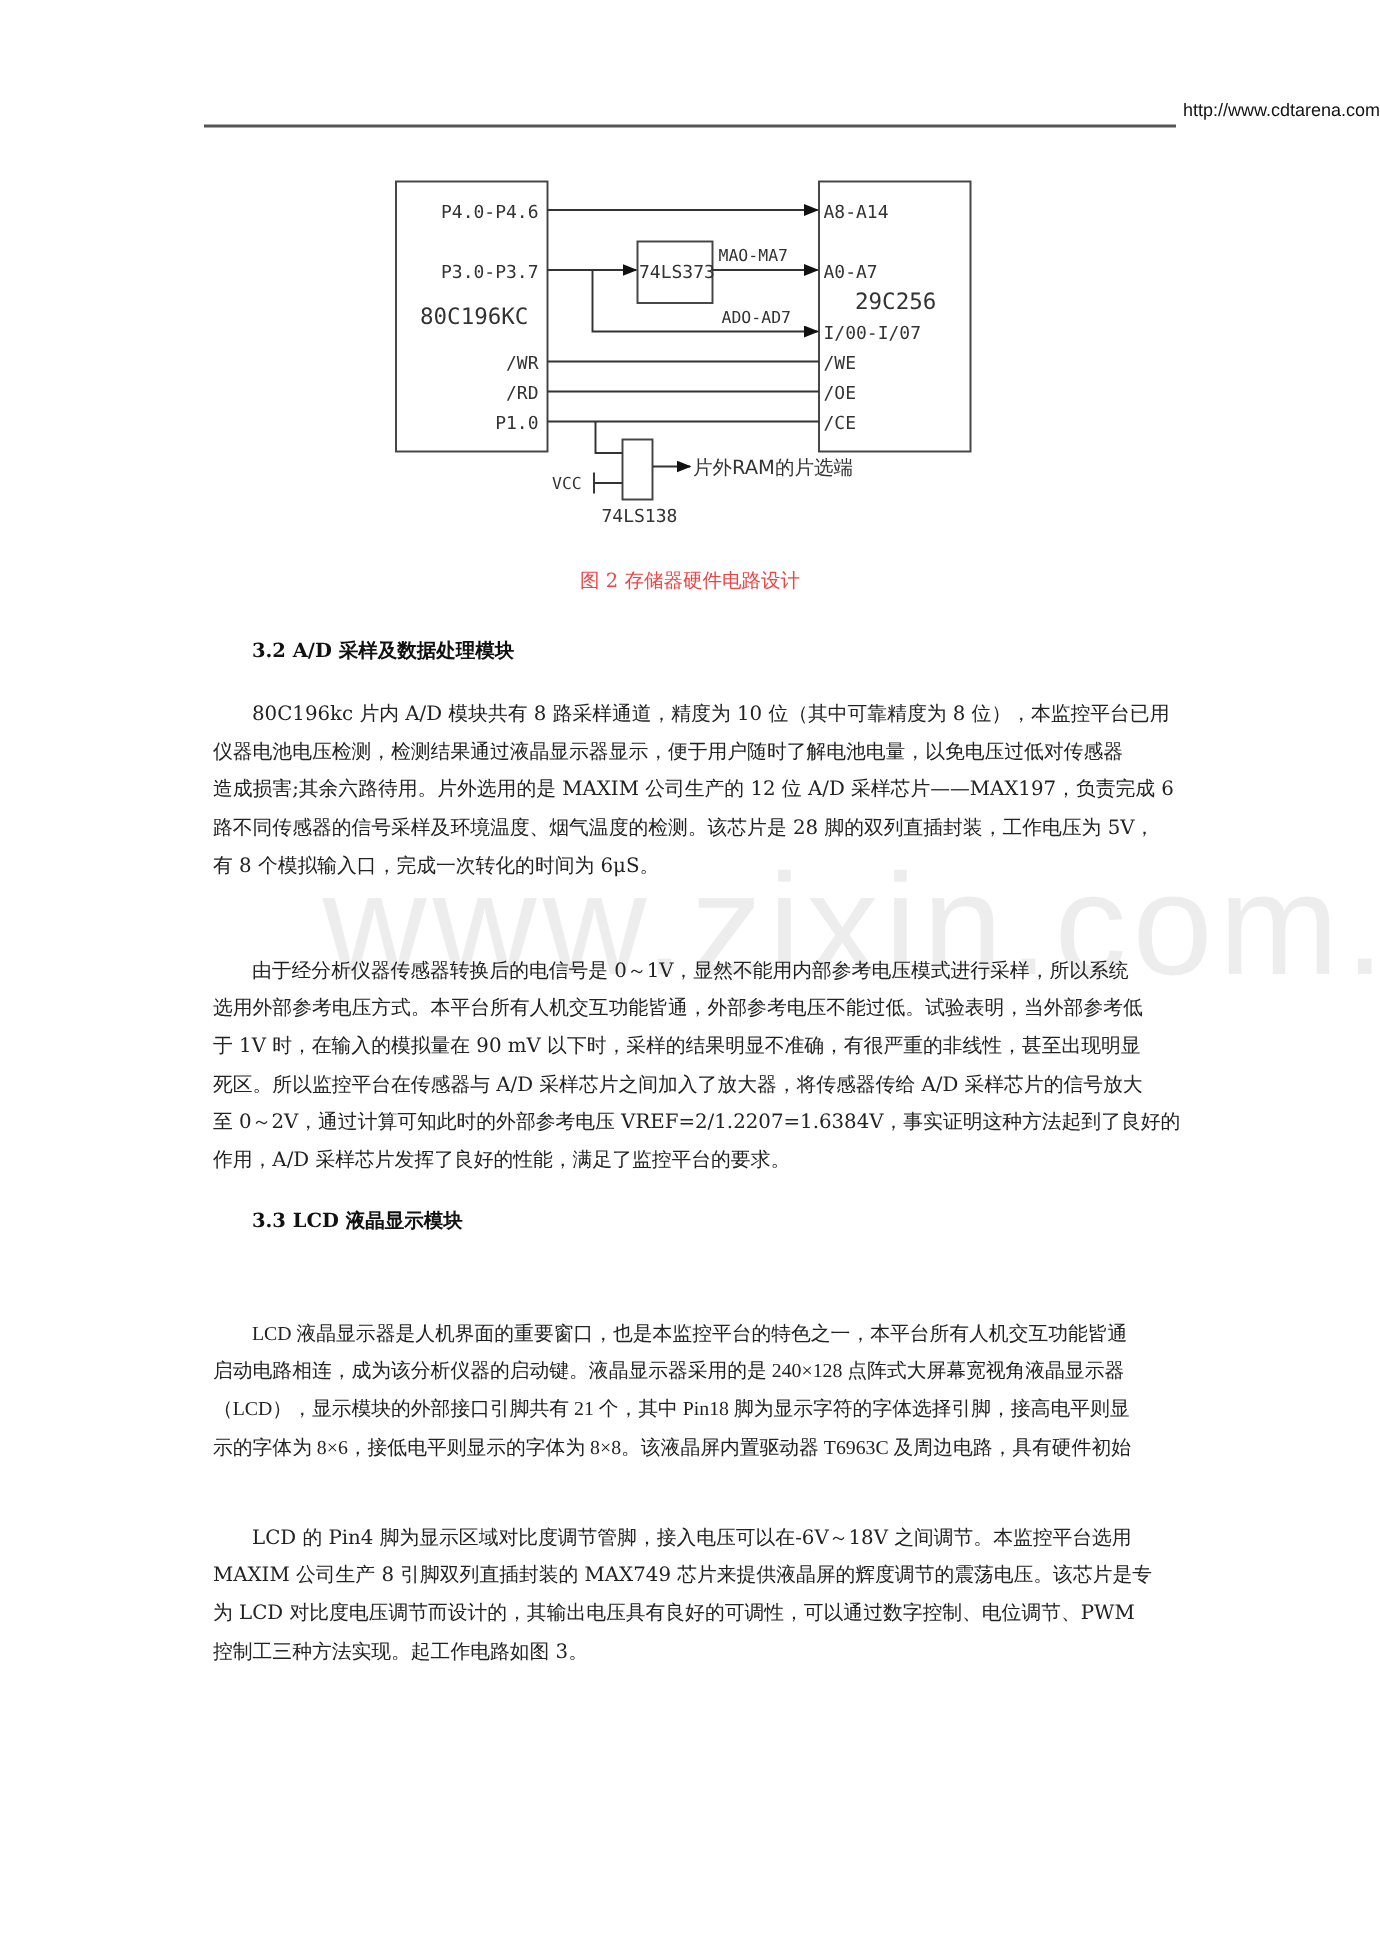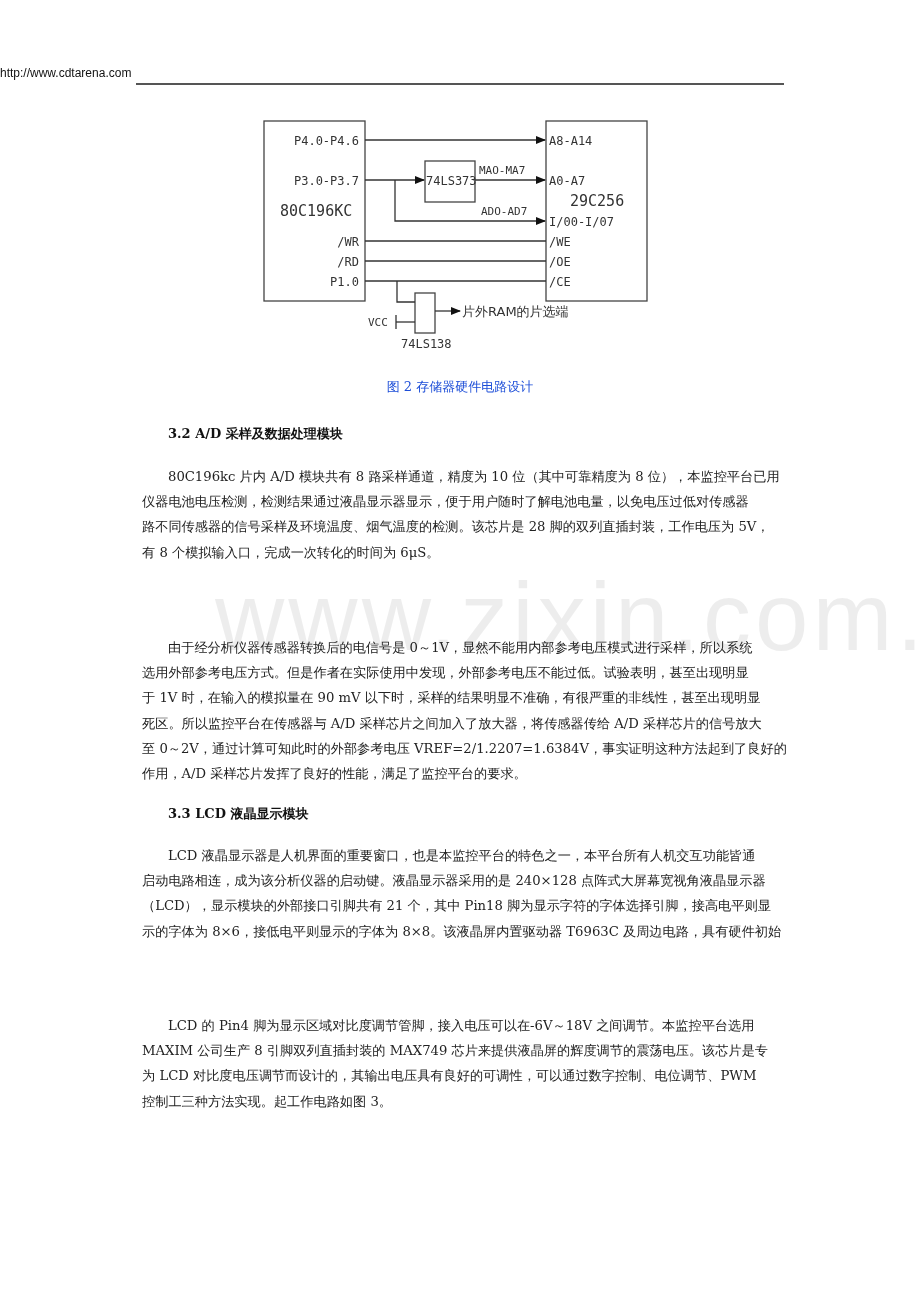--- a/index.html
+++ b/index.html
@@ -1,26 +1,26 @@
 <!DOCTYPE html>
 <html><head>
 <meta charset="utf-8">
 <style>
   html, body { margin: 0; padding: 0; background: #ffffff; }
   body { width: 920px; height: 1302px; position: relative; overflow: hidden;
          font-family: "DejaVu Serif", "Liberation Serif", serif; color: #1a1a1a; }
-  .header-url { position: absolute; top: 66px; left: 0; width: 920px; text-align: left;
+  .header-url { position: absolute; top: 66px; left: 0; width: 920px; text-align: right;
                 font-family: "Liberation Sans", sans-serif; font-size: 12px; color: #111; }
   .header-rule { position: absolute; top: 83px; left: 136px; width: 648px; height: 2px; background: #555; }
 
   .diagram { position: absolute; left: 255px; top: 115px; width: 400px; height: 240px; }
   .diagram text { font-family: "DejaVu Sans Mono", "Liberation Mono", monospace; fill: #333; }
 
   .caption { position: absolute; top: 378px; left: 0; width: 920px; text-align: center;
-             font-size: 13px; color: #1d4ed8; }
+             font-size: 13px; color: #ef4444; }
 
   .section-title { position: absolute; left: 168px; font-weight: bold; font-size: 13px; color: #111; }
   .para { position: absolute; left: 142px; width: 636px; font-size: 13.2px; line-height: 25.2px;
           color: #222; text-align: justify; }
   .para .line { display: block; white-space: nowrap; height: 25.2px; }
   .para .line.indent { padding-left: 26px; }
 
   .watermark { position: absolute; left: 215px; top: 562px; width: 520px; text-align: center;
                font-family: "Liberation Sans", sans-serif; font-size: 96px; letter-spacing: 4px;
                color: rgba(0,0,0,0.07); pointer-events: none; }
@@ -86,36 +86,37 @@
   <text x="207" y="201" font-size="13" style="font-family: 'DejaVu Sans', sans-serif;">片外RAM的片选端</text>
 </svg>
 
 <div class="caption">图 2  存储器硬件电路设计</div>
 
 <div class="section-title" style="top:425px;">3.2 A/D 采样及数据处理模块</div>
 
 <div class="para" style="top:464px;">
   <span class="line indent">80C196kc 片内 A/D 模块共有 8 路采样通道，精度为 10 位（其中可靠精度为 8 位），本监控平台已用</span>
   <span class="line">仪器电池电压检测，检测结果通过液晶显示器显示，便于用户随时了解电池电量，以免电压过低对传感器</span>
+  <span class="line">造成损害;其余六路待用。片外选用的是 MAXIM 公司生产的 12 位 A/D 采样芯片——MAX197，负责完成 6</span>
   <span class="line">路不同传感器的信号采样及环境温度、烟气温度的检测。该芯片是 28 脚的双列直插封装，工作电压为 5V，</span>
   <span class="line">有 8 个模拟输入口，完成一次转化的时间为 6μS。</span>
 </div>
 
 <div class="para" style="top:635px;">
   <span class="line indent">由于经分析仪器传感器转换后的电信号是 0～1V，显然不能用内部参考电压模式进行采样，所以系统</span>
-  <span class="line">选用外部参考电压方式。但是作者在实际使用中发现，外部参考电压不能过低。试验表明，甚至出现明显</span>
+  <span class="line">选用外部参考电压方式。本平台所有人机交互功能皆通，外部参考电压不能过低。试验表明，当外部参考低</span>
   <span class="line">于 1V 时，在输入的模拟量在 90 mV 以下时，采样的结果明显不准确，有很严重的非线性，甚至出现明显</span>
   <span class="line">死区。所以监控平台在传感器与 A/D 采样芯片之间加入了放大器，将传感器传给 A/D 采样芯片的信号放大</span>
   <span class="line">至 0～2V，通过计算可知此时的外部参考电压 VREF=2/1.2207=1.6384V，事实证明这种方法起到了良好的</span>
   <span class="line">作用，A/D 采样芯片发挥了良好的性能，满足了监控平台的要求。</span>
 </div>
 
 <div class="section-title" style="top:805px;">3.3 LCD 液晶显示模块</div>
 
-<div class="para" style="top:843px;">
+<div class="para" style="top:876px;font-family:Liberation Serif, serif;">
   <span class="line indent">LCD 液晶显示器是人机界面的重要窗口，也是本监控平台的特色之一，本平台所有人机交互功能皆通</span>
   <span class="line">启动电路相连，成为该分析仪器的启动键。液晶显示器采用的是 240×128 点阵式大屏幕宽视角液晶显示器</span>
   <span class="line">（LCD），显示模块的外部接口引脚共有 21 个，其中 Pin18 脚为显示字符的字体选择引脚，接高电平则显</span>
   <span class="line">示的字体为 8×6，接低电平则显示的字体为 8×8。该液晶屏内置驱动器 T6963C 及周边电路，具有硬件初始</span>
 </div>
 
 <div class="para" style="top:1013px;">
   <span class="line indent">LCD 的 Pin4 脚为显示区域对比度调节管脚，接入电压可以在-6V～18V 之间调节。本监控平台选用</span>
   <span class="line">MAXIM 公司生产 8 引脚双列直插封装的 MAX749 芯片来提供液晶屏的辉度调节的震荡电压。该芯片是专</span>
   <span class="line">为 LCD 对比度电压调节而设计的，其输出电压具有良好的可调性，可以通过数字控制、电位调节、PWM</span>

